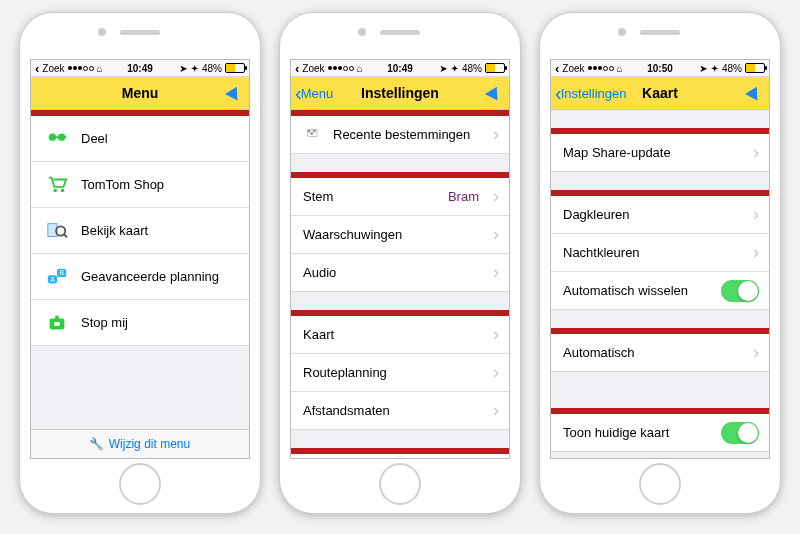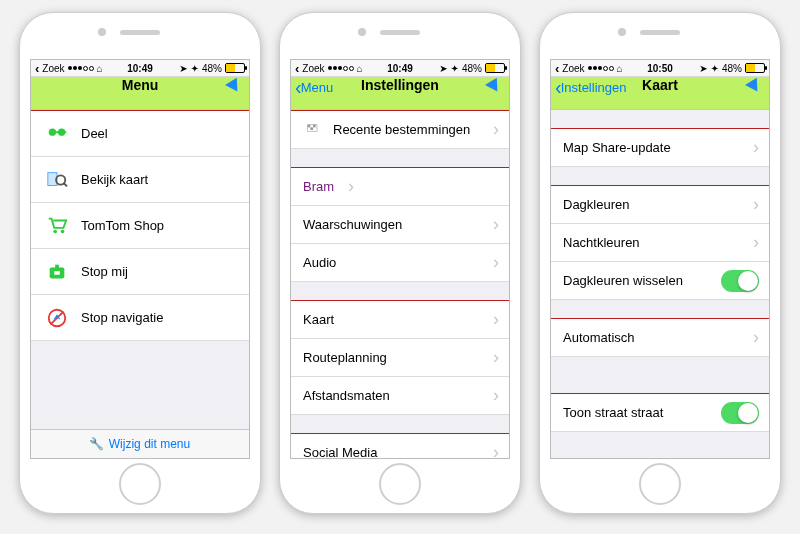--- a/index.html
+++ b/index.html
@@ -13,31 +13,31 @@
   .status{height:16px;background:#f7f7f8;border-bottom:1px solid #d9d9d9;display:flex;align-items:center;justify-content:space-between;padding:0 4px;font-size:10px;}
   .status .sl,.status .sr{display:flex;align-items:center;gap:3px;}
   .status .time{position:absolute;left:0;right:0;text-align:center;font-weight:600;}
   .dots{display:flex;gap:1px;}
   .dot{width:4px;height:4px;border-radius:50%;background:#000;}
   .dot.h{background:#fff;border:1px solid #000;width:3px;height:3px;}
   .batt{width:18px;height:8px;border:1px solid #000;border-radius:2px;position:relative;display:inline-block;}
   .batt::after{content:"";position:absolute;right:-3px;top:2px;width:2px;height:4px;background:#000;border-radius:1px;}
   .batt i{display:block;height:100%;width:48%;background:#ffcc00;}
   
-  .nav{height:32px;background:#bef264;border-bottom:1px solid #c8c8cc;display:flex;justify-content:center;position:relative;}
+  .nav{height:32px;background:#fde047;border-bottom:1px solid #c8c8cc;display:flex;align-items:center;justify-content:center;position:relative;}
   .nav .title{font-weight:600;font-size:14px;}
   .nav .back{position:absolute;left:4px;display:flex;align-items:center;color:#007aff;font-size:13px;gap:0;}
   .nav .back .chev{font-size:20px;font-weight:300;margin-right:-1px;line-height:1;}
   .nav .right{position:absolute;right:8px;}
   .loc-arrow{width:0;height:0;border-left:7px solid transparent;border-right:7px solid transparent;border-bottom:12px solid #1e87f0;transform:rotate(28deg);display:inline-block;}
   
   .list{overflow-y:hidden;}
   .grouptop{height:18px;}
   .row{background:#fff;border-bottom:1px solid #dcdce0;display:flex;align-items:center;min-height:37px;padding:0 10px 0 12px;position:relative;gap:10px;}
-  .row.first{border-top:1px solid #b91c1c;}
+  .row.first{border-top:6px solid #b91c1c;justify-content:flex-end;}
   .row .icon{width:28px;display:flex;align-items:center;justify-content:center;flex-shrink:0;}
   .row .label{flex:1;font-size:13px;line-height:1.2;}
   .row .value{color:#701a75;font-size:13px;margin-right:4px;}
   .row .chev{color:#c7c7cc;font-size:18px;font-weight:300;}
   .p1 .row{min-height:45px;}
   
   .toggle{width:38px;height:22px;border-radius:11px;position:relative;background:#e5e5ea;}
   .toggle.on{background:#4cd964;}
   .toggle .knob{position:absolute;top:1px;width:20px;height:20px;background:#fff;border-radius:50%;box-shadow:0 1px 3px rgba(0,0,0,.3);}
   .toggle.on .knob{right:1px;} .toggle.off .knob{left:1px;}
@@ -91,56 +91,57 @@
                 <circle cx="17" cy="10" r="4" fill="#2ecc40"></circle>
                 <path d="M6 10 h12" stroke="#2ecc40" stroke-width="2"></path>
                 <path d="M18 10 l4 0 -2 -2 m2 2 -2 2" stroke="#2ecc40" fill="none"></path>
               </svg>
             </span>
           <span class="label">Deel</span>
         </div>
         <div class="row">
           <span class="icon">
               <svg viewBox="0 0 24 24">
+                <path d="M3 4h3l3 10h10l3-8H8" fill="none" stroke="#2ecc40" stroke-width="2"></path>
+                <circle cx="10" cy="18" r="2" fill="#2ecc40"></circle>
+                <circle cx="18" cy="18" r="2" fill="#2ecc40"></circle>
+              </svg>
+            </span>
+          <span class="label">TomTom Shop</span>
+        </div>
+        <div class="row">
+          <span class="icon">
+              <svg viewBox="0 0 24 24">
                 <rect x="2" y="4" width="10" height="14" fill="#d0e8ff" stroke="#4aa3ff"></rect>
                 <circle cx="16" cy="12" r="5" fill="none" stroke="#555" stroke-width="2"></circle>
                 <line x1="19" y1="15" x2="23" y2="19" stroke="#555" stroke-width="2"></line>
               </svg>
             </span>
           <span class="label">Bekijk kaart</span>
         </div>
         <div class="row">
           <span class="icon">
               <svg viewBox="0 0 24 24">
-                <path d="M3 4h3l3 10h10l3-8H8" fill="none" stroke="#2ecc40" stroke-width="2"></path>
-                <circle cx="10" cy="18" r="2" fill="#2ecc40"></circle>
-                <circle cx="18" cy="18" r="2" fill="#2ecc40"></circle>
-              </svg>
-            </span>
-          <span class="label">TomTom Shop</span>
+                <rect x="2" y="10" width="10" height="9" rx="2" fill="#29b6f6"></rect>
+                <rect x="12" y="3" width="10" height="9" rx="2" fill="#29b6f6"></rect>
+                <text x="5" y="17" font-size="7" fill="#fff">A</text>
+                <text x="15" y="10" font-size="7" fill="#fff">B</text>
+              </svg>
+            </span>
+          <span class="label">Geavanceerde planning</span>
         </div>
         <div class="row">
           <span class="icon">
               <svg viewBox="0 0 24 24">
                 <rect x="4" y="7" width="16" height="12" rx="2" fill="#2ecc40"></rect>
                 <rect x="10" y="4" width="4" height="4" fill="#2ecc40"></rect>
                 <rect x="9" y="11" width="6" height="4" fill="#fff"></rect>
               </svg>
             </span>
           <span class="label">Stop mij</span>
-        </div>
-        <div class="row">
-          <span class="icon">
-              <svg viewBox="0 0 24 24">
-                <circle cx="12" cy="12" r="9" fill="none" stroke="#e53935" stroke-width="2"></circle>
-                <line x1="5" y1="19" x2="19" y2="5" stroke="#e53935" stroke-width="2"></line>
-                <path d="M8 14 l4 -6 4 6 -4 -2 z" fill="#1e87f0"></path>
-              </svg>
-            </span>
-          <span class="label">Stop navigatie</span>
         </div>
       </div>
       <div class="toolbar">
         <span>🔧</span>
         <span>Wijzig dit menu</span>
       </div>
     </div>
     <div class="homebtn"></div>
   </div>
 
@@ -187,20 +188,21 @@
                 <rect x="4" y="4" width="4" height="4" fill="#999"></rect>
                 <rect x="12" y="4" width="4" height="4" fill="#999"></rect>
                 <rect x="8" y="8" width="4" height="4" fill="#999"></rect>
               </svg>
             </span>
           <span class="label">Recente bestemmingen</span>
           <span class="chev">›</span>
         </div>
         <div class="grouptop"></div>
         <div class="row first">
+          <span class="label">Stem</span>
           <span class="value">Bram</span>
           <span class="chev">›</span>
         </div>
         <div class="row">
           <span class="label">Waarschuwingen</span>
           <span class="chev">›</span>
         </div>
         <div class="row">
           <span class="label">Audio</span>
           <span class="chev">›</span>
@@ -273,34 +275,34 @@
         <div class="grouptop"></div>
         <div class="row first">
           <span class="label">Dagkleuren</span>
           <span class="chev">›</span>
         </div>
         <div class="row">
           <span class="label">Nachtkleuren</span>
           <span class="chev">›</span>
         </div>
         <div class="row">
-          <span class="label">Dagkleuren wisselen</span>
+          <span class="label">Automatisch wisselen</span>
           <span class="toggle on">
               <span class="knob"></span>
             </span>
         </div>
         <div class="grouptop"></div>
         <div class="row first">
           <span class="label">Automatisch</span>
           <span class="chev">›</span>
         </div>
         <div class="grouptop"></div>
         <div class="grouptop"></div>
         <div class="row first">
-          <span class="label">Toon straat straat</span>
+          <span class="label">Toon huidige kaart</span>
           <span class="toggle on">
               <span class="knob"></span>
             </span>
         </div>
 
       </div>
     </div>
     <div class="homebtn"></div>
   </div>
 

